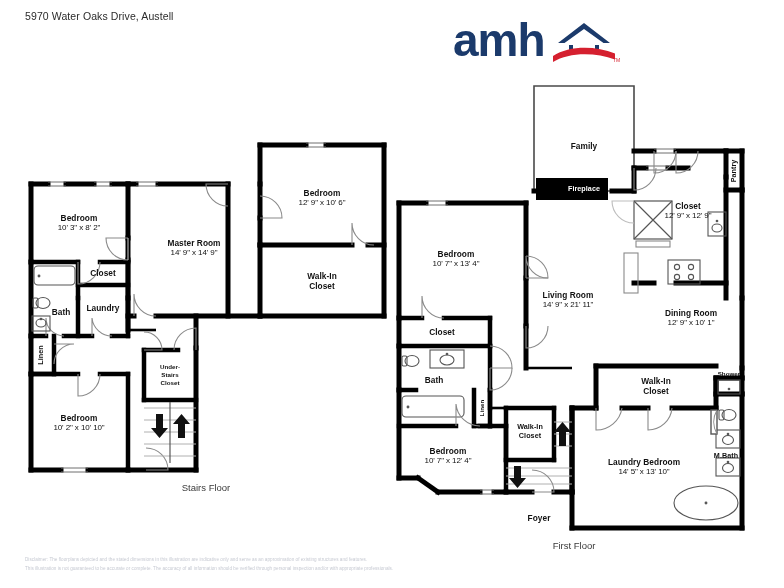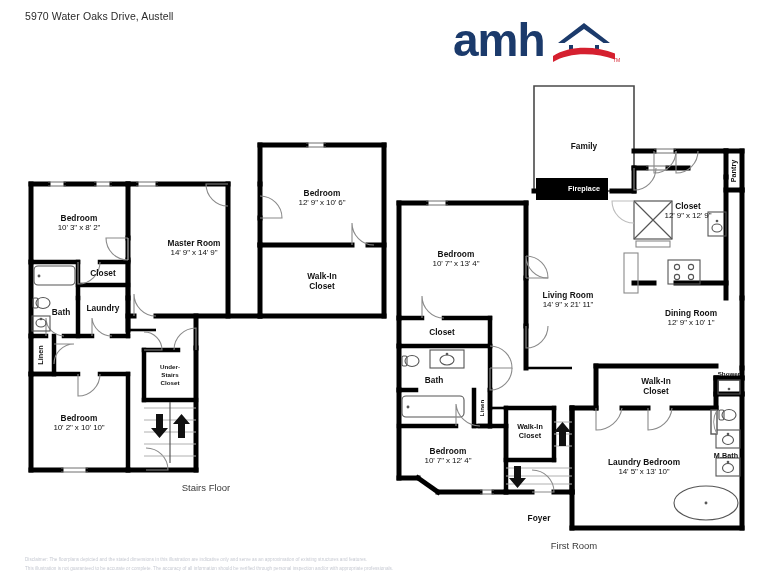--- a/index.html
+++ b/index.html
@@ -508,20 +508,20 @@
       <span>Closet</span>
     </div>
     <div class="lbl xs" style="left:343px;top:296px;">
       <span>Shower</span>
     </div>
     <div class="lbl sm" style="left:340px;top:378px;">
       <span>M.Bath</span>
     </div>
   </div>
 
-  <div class="floorcap" style="left:558px;top:540px;">First Room</div>
+  <div class="floorcap" style="left:558px;top:540px;">First Floor</div>
 
   <div id="disclaimer">
     <div>Disclaimer: The floorplans depicted and the stated dimensions in this illustration are indicative only and serve as an approximation of existing structures and features.</div>
     <div>This illustration is not guaranteed to be accurate or complete. The accuracy of all information should be verified through personal inspection and/or with appropriate professionals.</div>
   </div>
 
 </div>
 
 </body></html>

